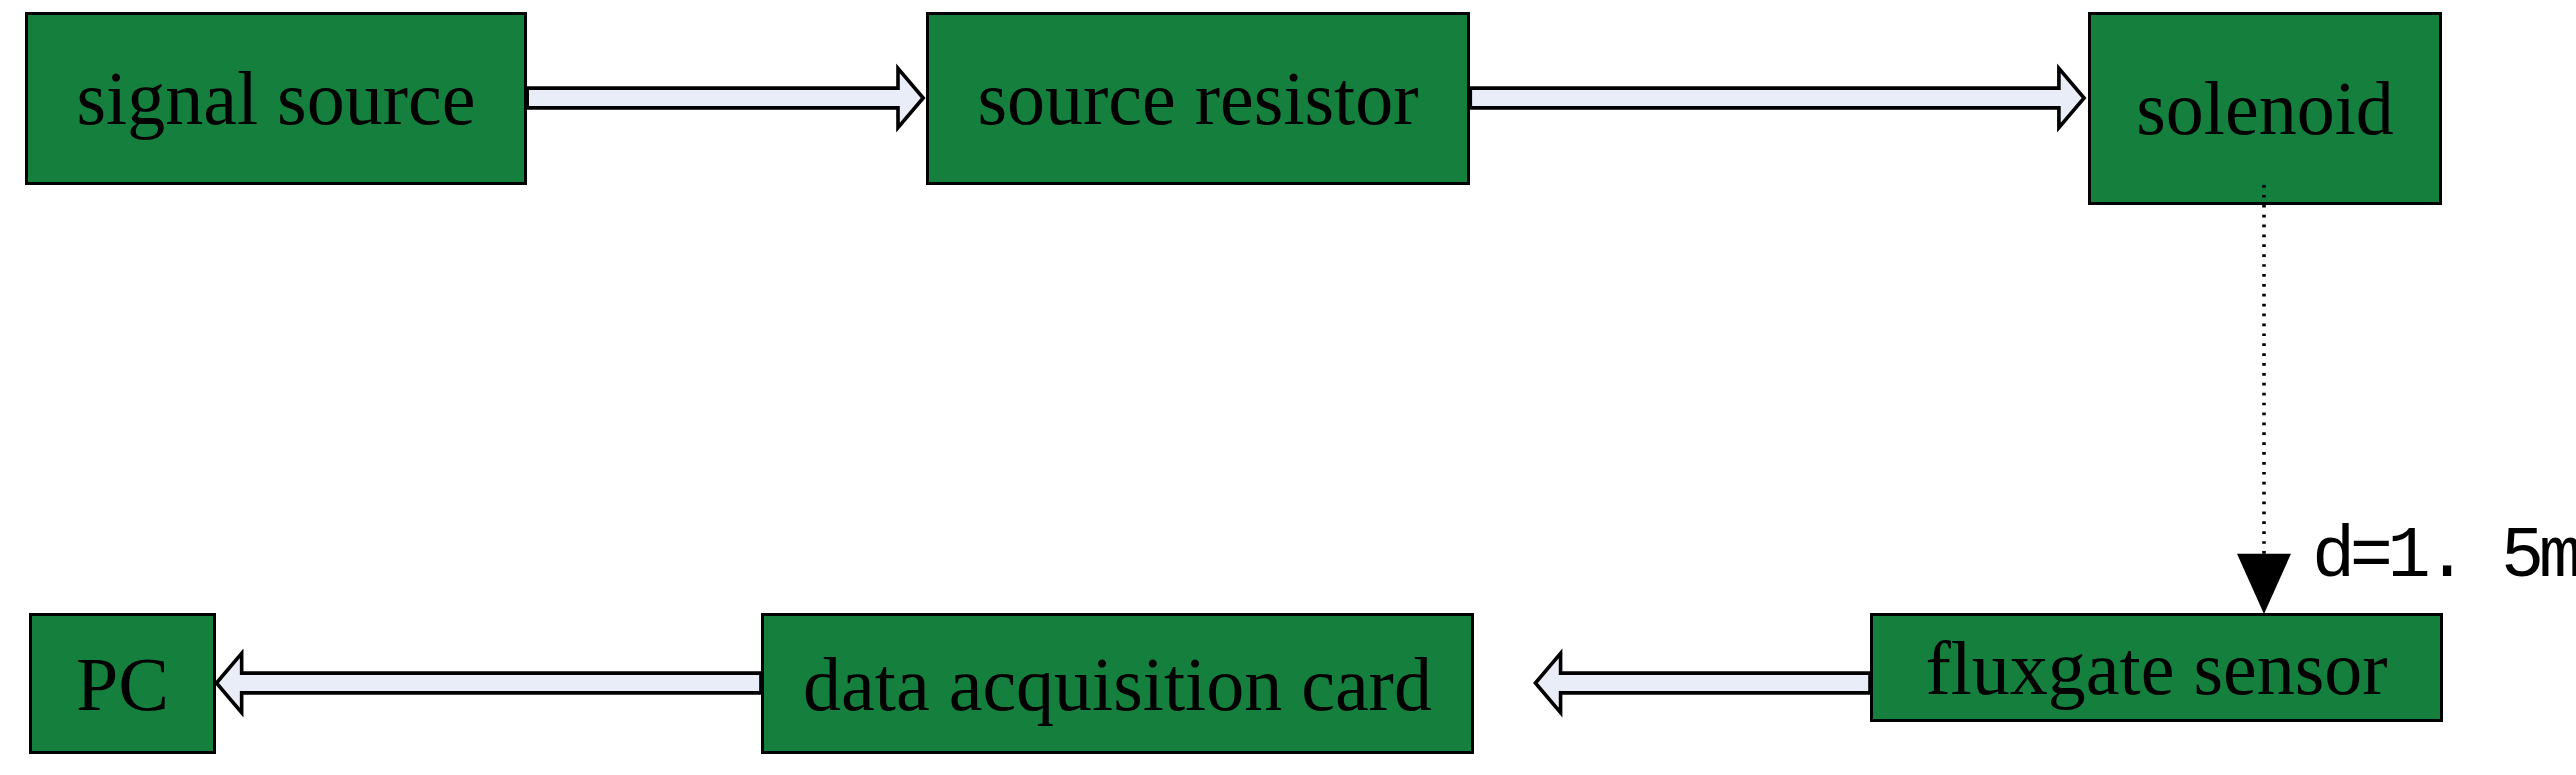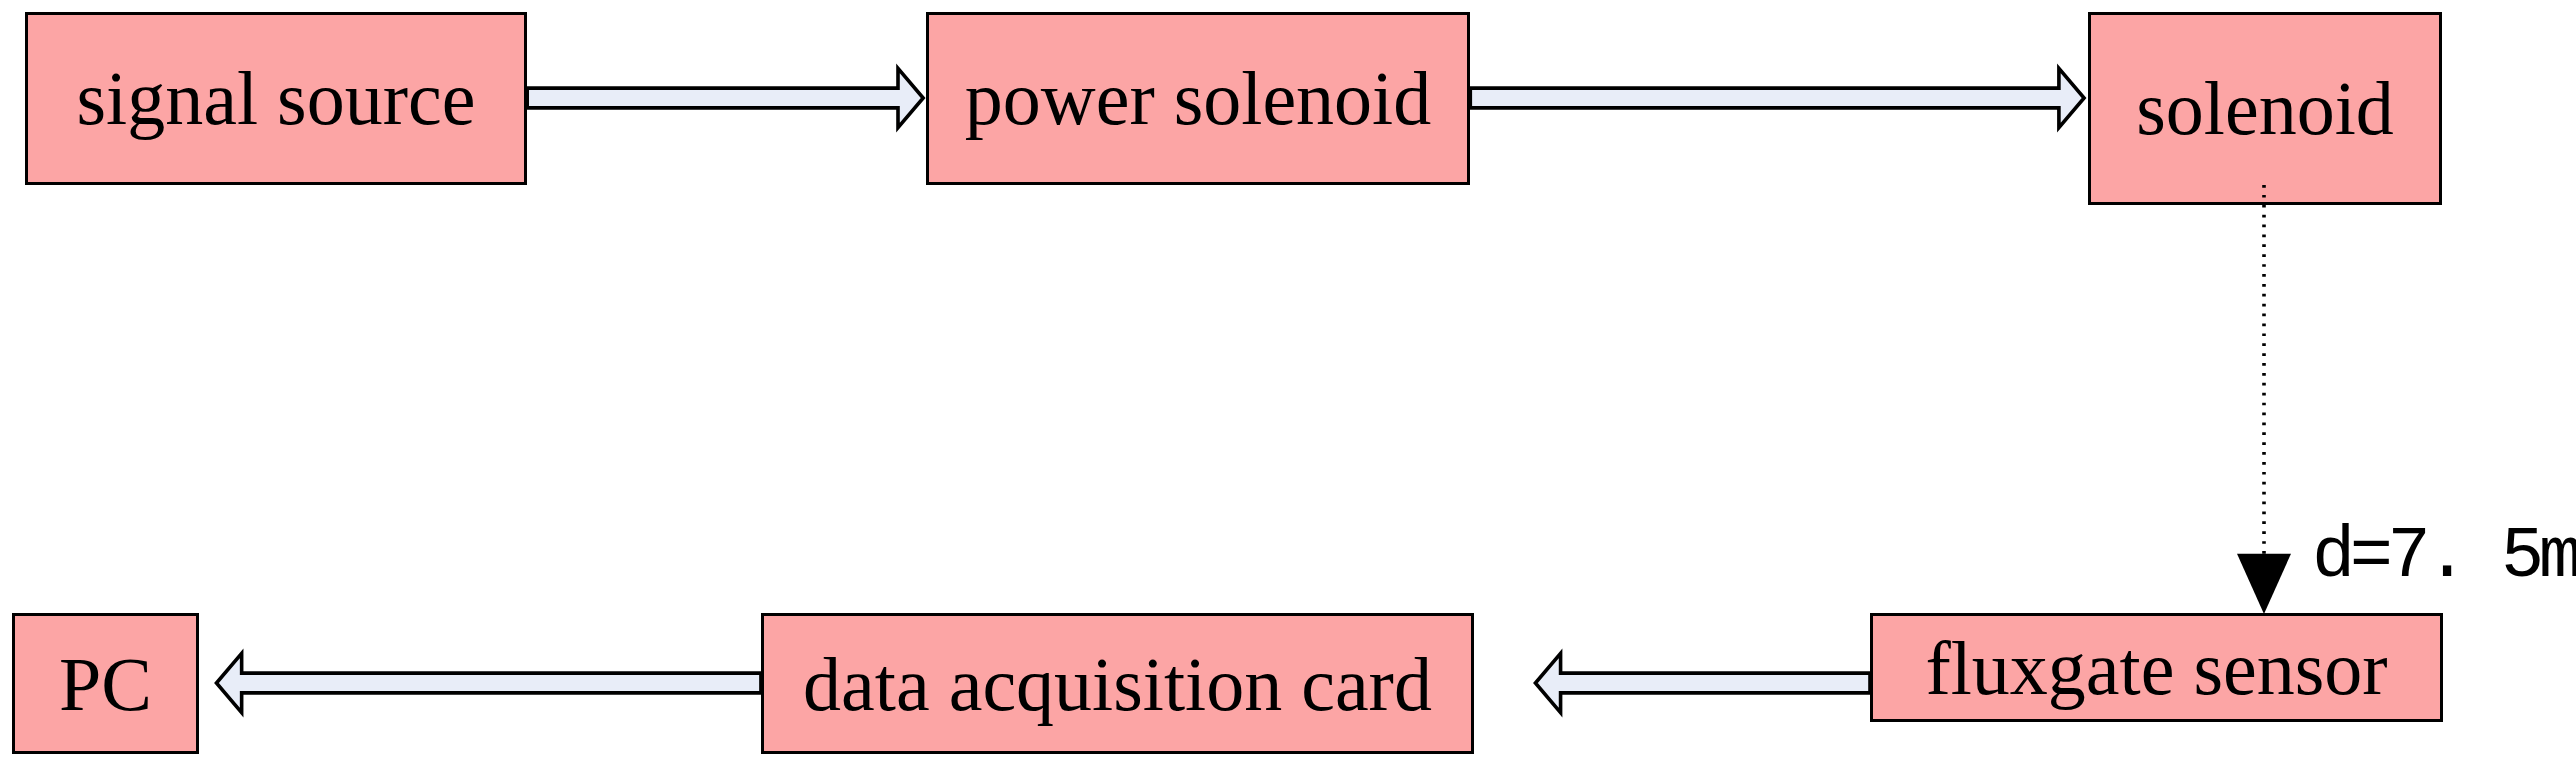--- a/index.html
+++ b/index.html
@@ -11,21 +11,21 @@
     position: relative;
     width: 2576px;
     height: 775px;
     overflow: hidden;
     font-family: "Liberation Serif", serif;
   }
   .node {
     position: absolute;
     box-sizing: border-box;
     border: 3.6px solid #000000;
-    background: #fca5a5;
+    background: #15803d;
     display: flex;
     align-items: center;
     justify-content: center;
     color: #000000;
     font-size: 76px;
     line-height: 1;
     white-space: nowrap;
   }
   .arrow {
     position: absolute;
@@ -59,28 +59,28 @@
   }
 </style>
 </head>
 <body>
 
 <div class="node" style="left:25px; top:11.7px; width:502px; height:173px">
   <span>signal source</span>
 </div>
 
 <div class="node" style="left:926px; top:11.7px; width:544px; height:173px">
-  <span>power solenoid</span>
+  <span>source resistor</span>
 </div>
 
 <div class="node" style="left:2088px; top:11.7px; width:354px; height:193px">
   <span>solenoid</span>
 </div>
 
-<div class="node" style="left:12px; top:613px; width:187px; height:141px">
+<div class="node" style="left:29px; top:613px; width:187px; height:141px">
   <span>PC</span>
 </div>
 
 <div class="node" style="left:761px; top:613px; width:713px; height:141px">
   <span>data acquisition card</span>
 </div>
 
 <div class="node" style="left:1870px; top:613px; width:573px; height:109px">
   <span>fluxgate sensor</span>
 </div>
@@ -100,16 +100,16 @@
 
 <svg class="arrow" style="left:1530px; top:647px" width="340" height="72" viewBox="0 0 378 80" aria-hidden="true">
   <path d="M 378 29 L 34 29 L 34 7 L 6 40 L 34 73 L 34 51 L 378 51 Z"></path>
 </svg>
 
 <svg class="arrow" style="left:211px; top:647px" width="550" height="72" viewBox="0 0 611 80" aria-hidden="true">
   <path d="M 611 29 L 34 29 L 34 7 L 6 40 L 34 73 L 34 51 L 611 51 Z"></path>
 </svg>
 
 <div class="dist-label">
-  <div>d=7. 5m</div>
+  <div>d=1. 5m</div>
   
 </div>
 
 
 </body></html>

